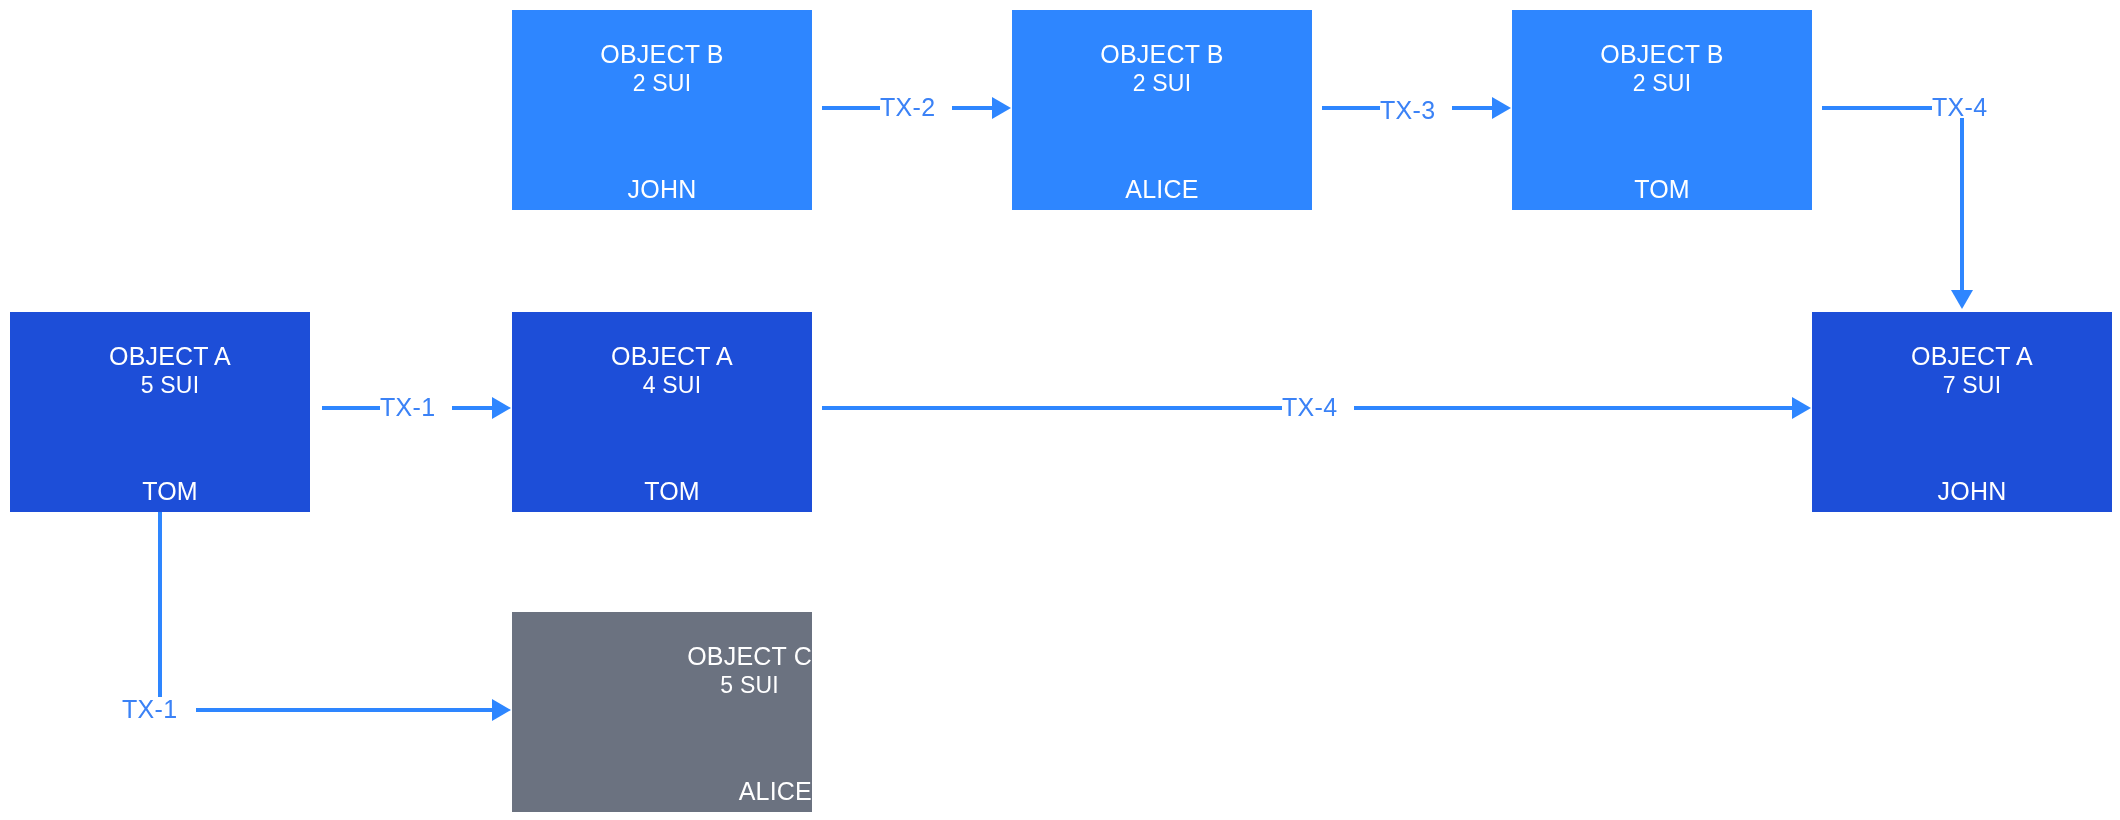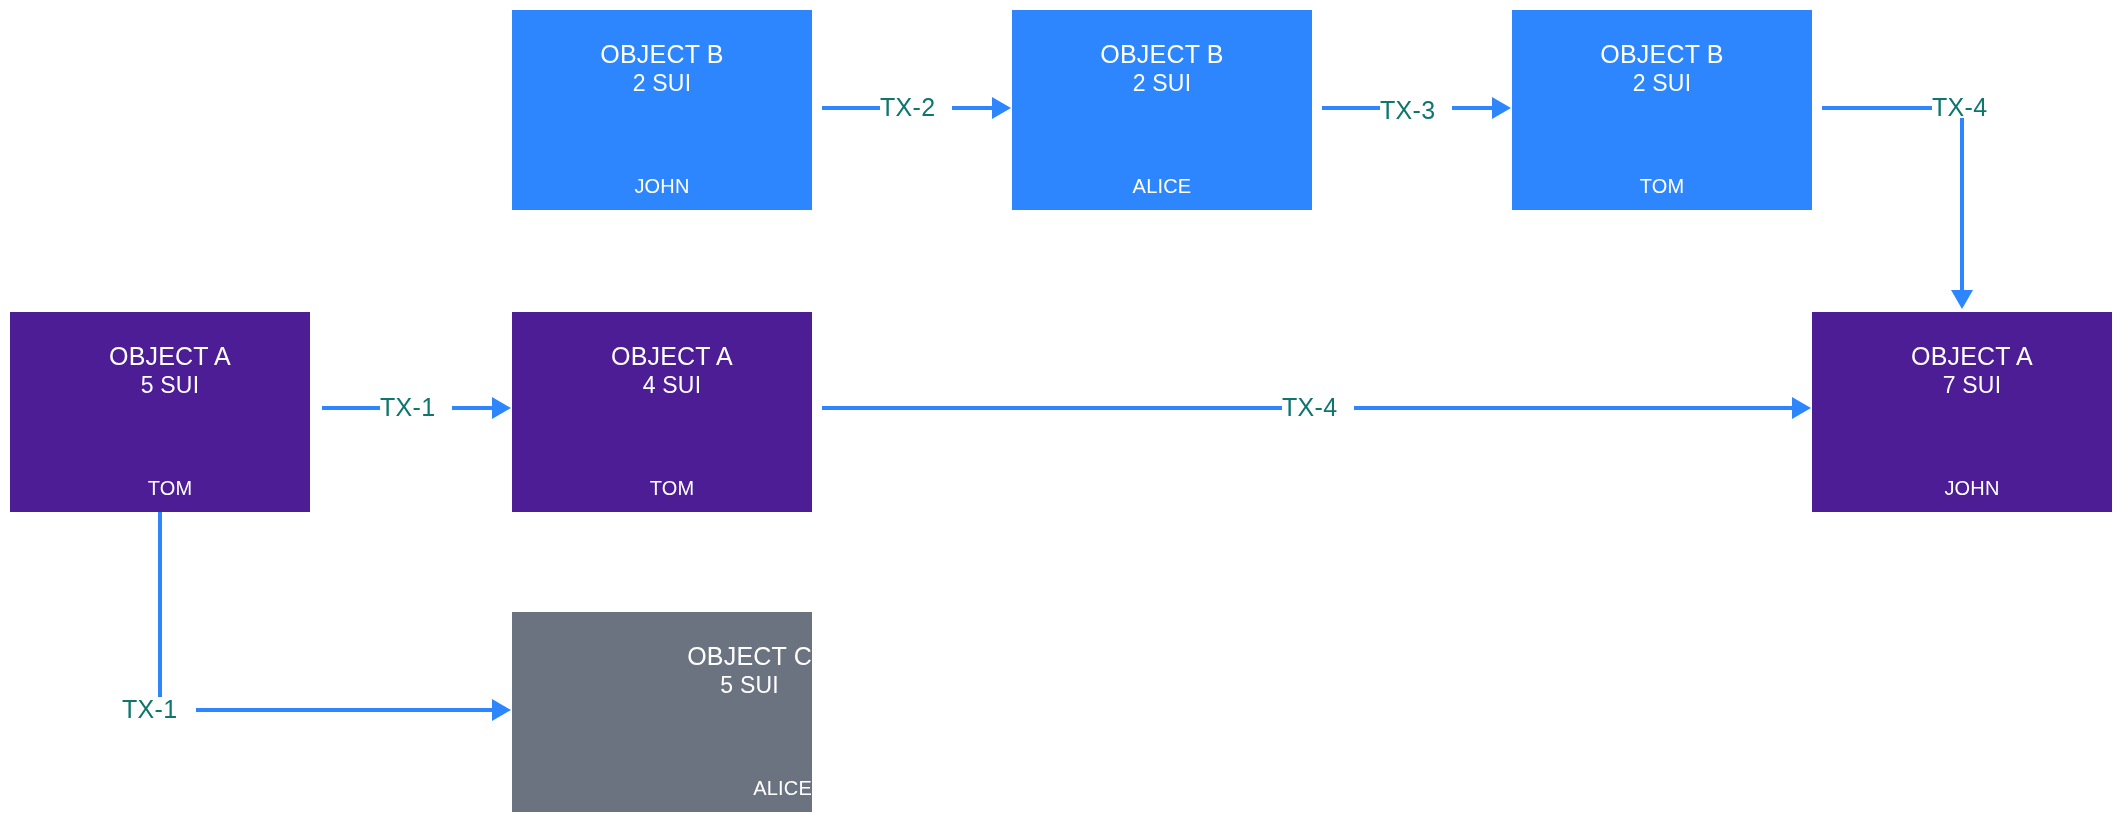--- a/index.html
+++ b/index.html
@@ -40,25 +40,25 @@
     font-size: 25px;
     letter-spacing: 0.2px;
   }
   .node .obj-value {
     display: block;
     font-size: 23px;
     letter-spacing: 0.2px;
   }
   .node .obj-owner {
     margin-top: 30px;
-    font-size: 20px;
+    font-size: 25px;
     text-align: center;
     letter-spacing: 0.2px;
   }
-  .node.black  { background: #4c1d95; padding-left: 20px; }
+  .node.black  { background: #1d4ed8; padding-left: 20px; }
   .node.blue   { background: #2E86FF; }
   .node.gray   { background: #6B7280; align-items: flex-end; }
 
   
   .hline {
     position: absolute;
     height: 4px;
     background: #2E86FF;
   }
   .vline {
@@ -78,21 +78,21 @@
     position: absolute;
     width: 0;
     height: 0;
     border-left: 11px solid transparent;
     border-right: 11px solid transparent;
     border-top: 19px solid #2E86FF;
   }
   .edge-label {
     position: absolute;
     font-size: 25px;
-    color: #0f766e;
+    color: #3b82f6;
     white-space: nowrap;
     letter-spacing: 0.3px;
     background: #ffffff;
     line-height: 1;
   }
 </style>
 </head>
 <body>
 
 <div id="canvas">

